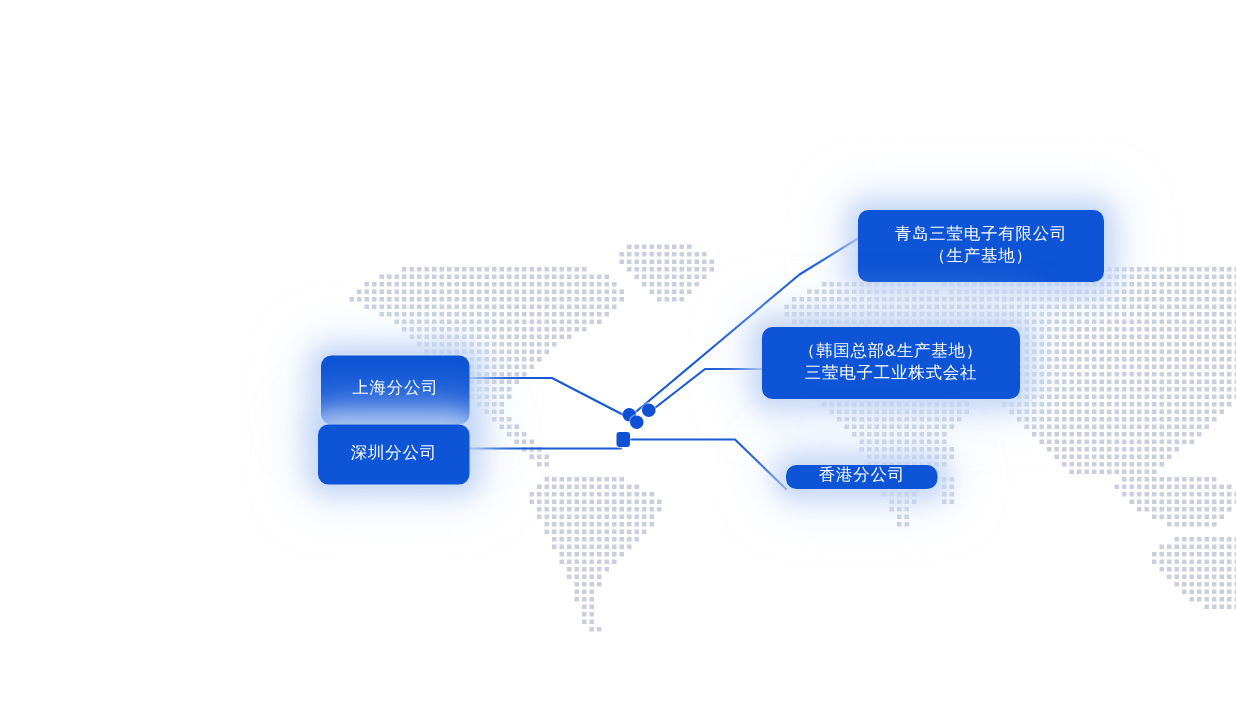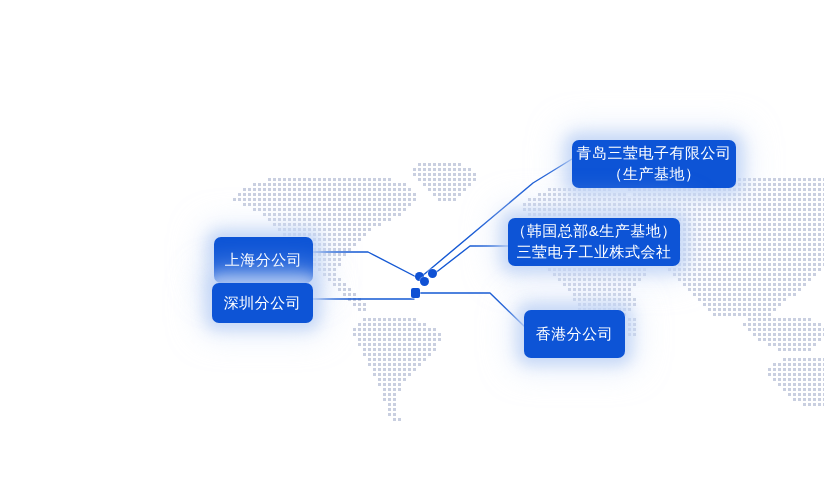--- a/index.html
+++ b/index.html
@@ -9,21 +9,21 @@
   #mapsvg{position:absolute;left:0;top:0;width:824px;height:480px;}
   #linesvg{position:absolute;left:0;top:0;width:824px;height:480px;}
 
   .label-box{
     position:absolute;
     background:#0d54d6;
     color:#ffffff;
     border-radius:7px;
     text-align:center;
     line-height:1.38;
-    font-size:15px;
+    font-size:11px;
     letter-spacing:.5px;
     display:flex;flex-direction:column;
     align-items:center;justify-content:center;
     box-shadow:0 0 14px 7px rgba(190,210,245,.80),
                0 0 30px 14px rgba(215,228,250,.55);
     white-space:nowrap;
     box-sizing:border-box;
   }
   .label-box .ln{display:block;}
 
@@ -2283,18 +2283,18 @@
       <div class="label-box" style="left: 508px; top: 218px; width: 172px; height: 48px;">
         <span class="ln">（韩国总部&amp;生产基地）</span>
         <span class="ln">三莹电子工业株式会社</span>
       </div>
       <div class="label-box" style="left: 214px; top: 237px; width: 99px; height: 46px;">
         <span class="ln">上海分公司</span>
       </div>
       <div class="label-box" style="left: 212px; top: 283px; width: 101px; height: 40px;">
         <span class="ln">深圳分公司</span>
       </div>
-      <div class="label-box" style="left: 524px; top: 310px; width: 101px; height: 48px;">
+      <div class="label-box" style="left: 524px; top: 310px; width: 101px; height: 16px;">
         <span class="ln">香港分公司</span>
       </div>
     </div>
 
 </div>
 
 </body></html>

